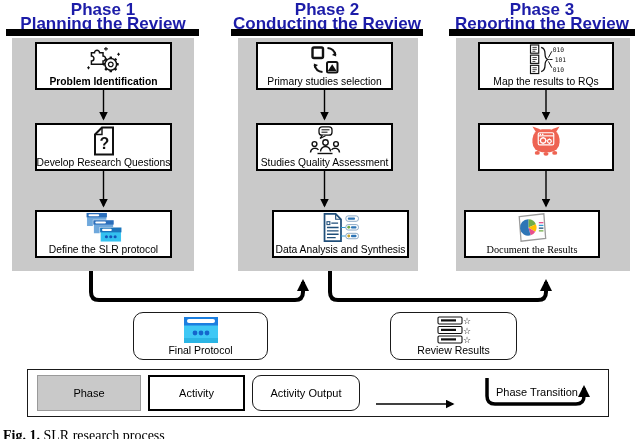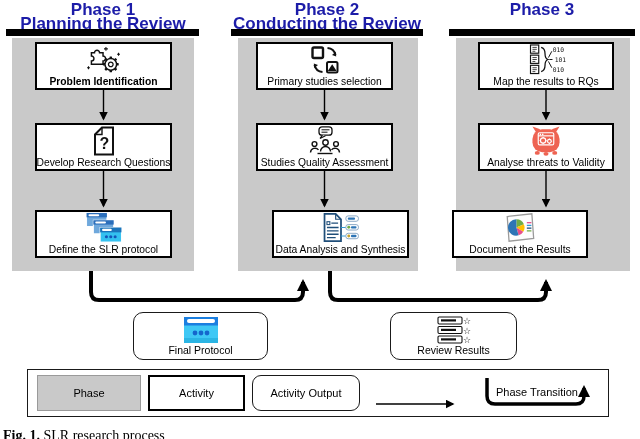--- a/index.html
+++ b/index.html
@@ -42,20 +42,21 @@
   <div class="phase-title" style="left:8px;width:190px;">
     <div>Phase 1</div>
     <div>Planning the Review</div>
   </div>
   <div class="phase-title" style="left:231px;width:192px;">
     <div>Phase 2</div>
     <div>Conducting the Review</div>
   </div>
   <div class="phase-title" style="left:449px;width:186px;">
     <div>Phase 3</div>
+    <div>Reporting the Review</div>
   </div>
 
   <div class="bar" style="left:6px;width:193px;"></div>
   <div class="bar" style="left:231px;width:192px;"></div>
   <div class="bar" style="left:449px;width:186px;"></div>
 
   <div class="panel" style="left:12px;width:182px;"></div>
   <div class="panel" style="left:238px;width:180px;"></div>
   <div class="panel" style="left:456px;width:174px;"></div>
 
@@ -229,24 +230,23 @@
         <g fill="#fff">
           <circle cx="13.2" cy="9.7" r="0.8"></circle>
             <circle cx="15.6" cy="9.7" r="0.8"></circle>
         </g>
         <g stroke="#fff" stroke-width="1.1" fill="none">
           <path d="M16,12.4 v1.2 M16,18.4 v1.2 M12.4,16 h1.2 M18.4,16 h1.2"></path>
           <path d="M22.5,14 v1 M22.5,18.6 v1 M19.7,16.8 h1 M24.3,16.8 h1"></path>
         </g>
       </svg>
     </div>
-    <div class="label">Analyse threats to Validity</div>
-  </div>
-
-  <div class="activity" style="left:452px;top:210px;width:136px;">
+  </div>
+
+  <div class="activity" style="left:464px;top:210px;width:136px;font-family:Liberation Serif, serif;">
     <div class="icon-wrap">
       <svg width="42" height="31" viewBox="0 0 42 34">
         <path d="M7,5 L34,2 L36,29 L9,32 z" fill="#fdfdfd" stroke="#9a9a9a" stroke-width="1.4"></path>
         <path d="M17,17 L17,8 A9,9 0 0 1 25.3,13.4 z" fill="#70ad47"></path>
         <path d="M17,17 L25.3,13.4 A9,9 0 0 1 24.6,21.6 z" fill="#ffc000"></path>
         <path d="M17,17 L24.6,21.6 A9,9 0 0 1 19.5,25.6 z" fill="#e84f8a"></path>
         <path d="M17,17 L19.5,25.6 A9,9 0 1 1 17,8 z" fill="#2e75b6"></path>
         <g>
           <rect x="28.5" y="11" width="5" height="1.4" fill="#e84f8a"></rect>
           <rect x="28.5" y="14" width="5" height="1.4" fill="#2e9bd6"></rect>

